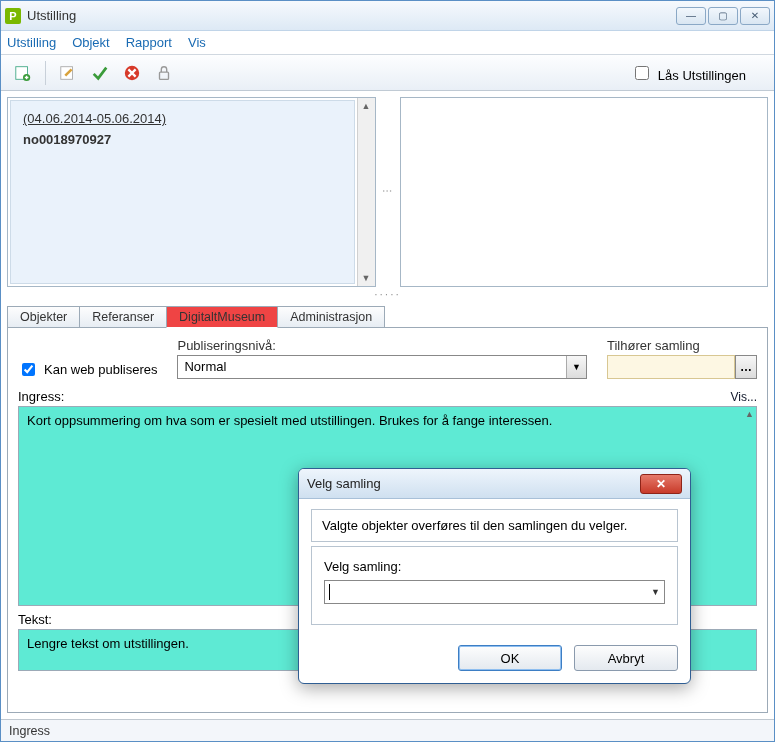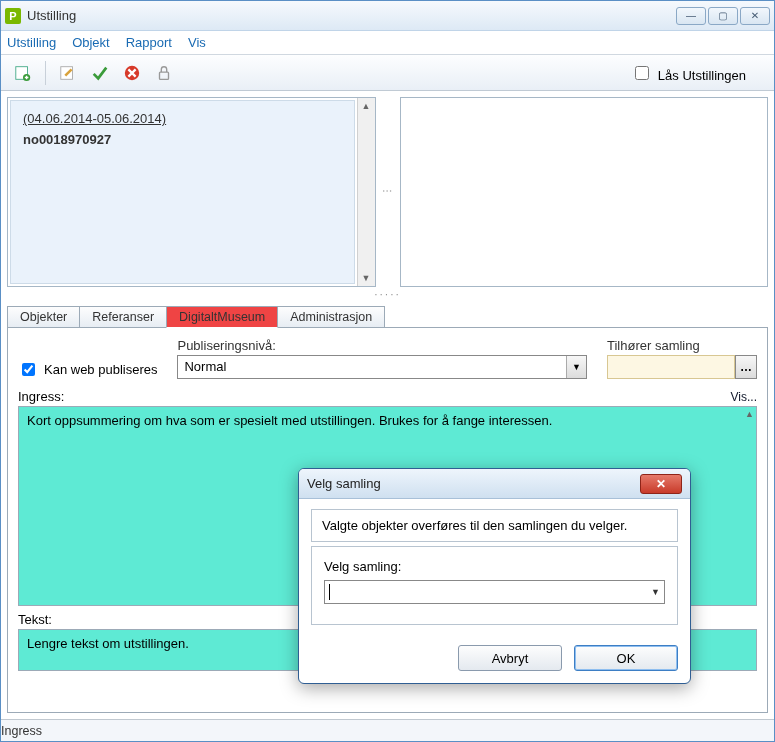--- a/index.html
+++ b/index.html
@@ -292,21 +292,21 @@
       color: #666;
     }
     .tekst-label { font-size: 13px; margin-top: 6px; margin-bottom: 2px; }
     .bigtext.tekst { height: 42px; }
     .statusbar {
       height: 22px;
       border-top: 1px solid #c0c8d0;
       background: #f3f6fa;
       display: flex;
       align-items: center;
-      padding: 0 0;
+      padding: 0 8px;
       font-size: 12.5px;
       color: #333;
     }
     
     .dialog {
       position: absolute;
       left: 298px;
       top: 468px;
       width: 393px;
       border: 1px solid #2f5e93;
@@ -541,20 +541,20 @@
     <div class="dlg-msg">Valgte objekter overføres til den samlingen du velger.</div>
     <div class="dlg-group">
       <label>Velg samling:</label>
       <div class="dlg-combo">
         <div class="cursor"></div>
         <span class="dd">▼</span>
       </div>
     </div>
   </div>
   <div class="dlg-buttons">
+    <div class="dlg-btn primary">
+      <span>OK</span>
+    </div>
     <div class="dlg-btn">
       <span>Avbryt</span>
     </div>
-    <div class="dlg-btn primary">
-      <span>OK</span>
-    </div>
   </div>
 </div>
 
 </body></html>

